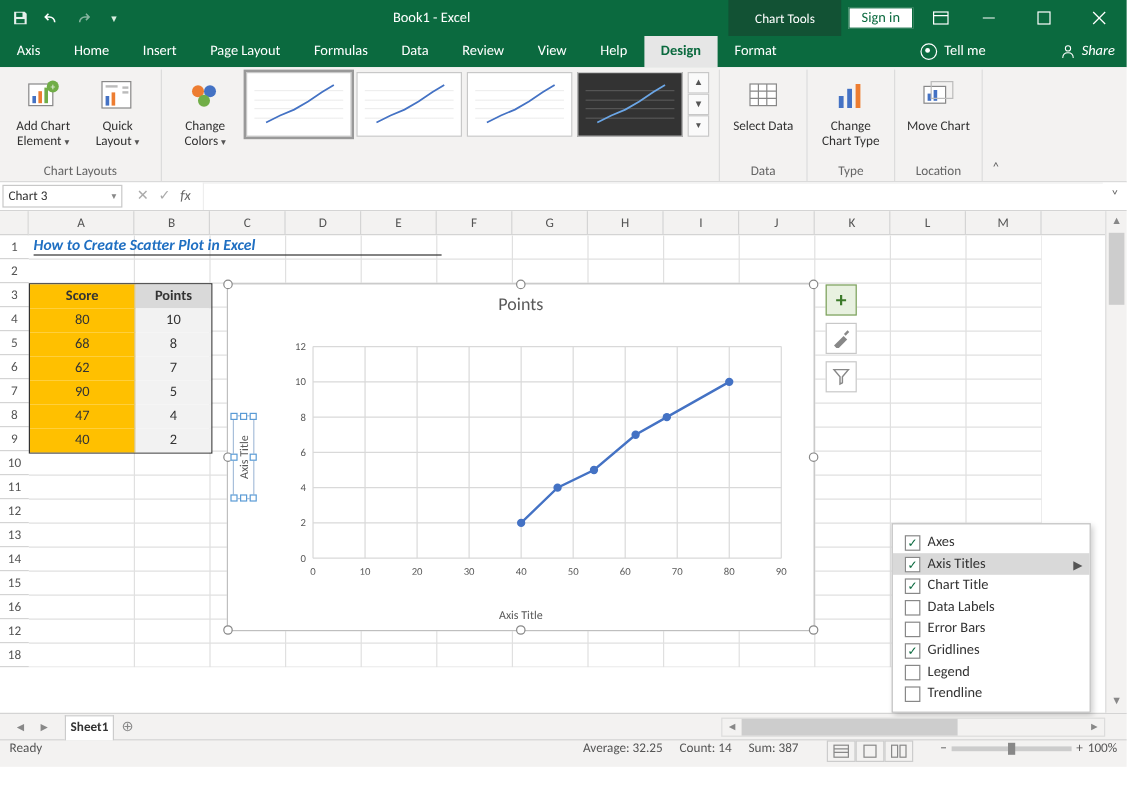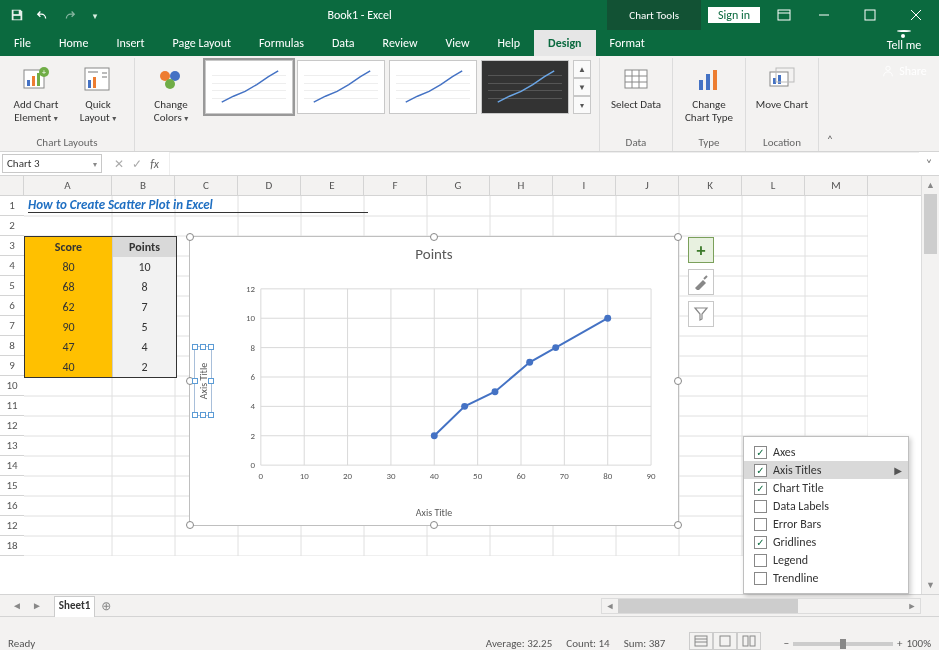--- a/index.html
+++ b/index.html
@@ -15,24 +15,24 @@
   .title-bar .signin { background: #fff; color: #0b6a3f; border: 1px solid #0b6a3f; padding: 1px 10px; font-size: 12px; margin: 0 6px; }
   .win-btns { display: flex; }
   .win-btn { width: 46px; height: 30px; display: flex; align-items: center; justify-content: center; }
   .win-btn svg { width: 12px; height: 12px; stroke: #fff; fill: none; stroke-width: 1; }
   .ribbon-opts { width: 34px; display: flex; align-items: center; justify-content: center; }
 
   
   .tabs { height: 26px; background: #0b6a3f; display: flex; color: #fff; font-size: 12px; align-items: stretch; }
   .tab { padding: 0 14px; display: flex; align-items: center; cursor: pointer; }
   .tab.active { background: #e6e6e6; color: #0b6a3f; font-weight: 600; }
-  .tabs-right { margin-left: auto; display: flex; align-items: center; padding-right: 10px; gap: 6px; flex-direction: column; }
+  .tabs-right { margin-left: auto; display: flex; align-items: center; padding-right: 10px; gap: 6px; }
   .tabs-right .bulb { width: 14px; height: 14px; border: 1.5px solid #fff; border-radius: 50%; position: relative; }
   .tabs-right .bulb::after { content:""; position:absolute; left:3px; top:3px; width:4px; height:4px; border-radius:50%; background:#fff; }
-  .share { display:flex; align-items:center; gap:4px; }
+  .share { display:flex; align-items:center; gap:4px;font-style:italic; }
   .share svg { width:14px; height:14px; fill:none; stroke:#fff; }
 
   
   .ribbon { height: 96px; background: #f3f2f1; border-bottom: 1px solid #d4d4d4; display: flex; padding-top: 2px; }
   .group { border-right: 1px solid #dcdcdc; padding: 2px 8px 0 8px; display: flex; flex-direction: column; }
   .group-body { flex: 1; display: flex; align-items: flex-start; gap: 6px; }
   .group-label { text-align: center; font-size: 11px; color: #666; padding: 1px 0 2px; }
   .big-btn { width: 56px; display: flex; flex-direction: column; align-items: center; justify-content: flex-start; text-align: center; font-size: 11px; line-height: 1.2; gap: 2px; cursor: pointer; padding-top: 4px; }
   .big-btn .icon { width: 32px; height: 32px; }
   .big-btn .lbl { min-height: 26px; }
@@ -125,21 +125,21 @@
   .sheet-nav { display:flex; align-items:center; gap:10px; padding:0 12px; color:#888; font-size:10px; }
   .sheet-tab { background:#fff; border:1px solid #ccc; border-bottom:none; padding:2px 4px; font-size:11px; font-weight:bold; position:relative; top:1px; }
   .sheet-add { width:22px; display:flex; align-items:center; justify-content:center; color:#888; }
   .hscroll-area { flex:1; display:flex; align-items:center; justify-content:flex-end; padding-right:0; }
   .hscroll { width:320px; height:16px; background:#f3f2f1; border:1px solid #dcdcdc; position:relative; display:flex; }
   .hscroll .btn{width:16px;text-align:center;line-height:14px;color:#888;font-size:9px;}
   .hscroll .track{flex:1;position:relative;}
   .hscroll .thumb{position:absolute;left:0;top:0;bottom:0;width:180px;background:#cdcdcd;}
 
   
-  .status { height: 34px; background:#f3f2f1; border-top:1px solid #d4d4d4; display:flex; align-items:flex-end; font-size:11px; color:#555; padding:0 8px; gap:14px; }
+  .status { height: 23px; background:#f3f2f1; border-top:1px solid #d4d4d4; display:flex; align-items:flex-start; font-size:11px; color:#555; padding:0 8px; gap:14px; }
   .status .stats { margin-left:auto; display:flex; gap:14px; }
   .view-btns { display:flex; gap:0; margin-left:10px; }
   .view-btn { width:24px; height:18px; border:1px solid #ccc; display:flex; align-items:center; justify-content:center; }
   .zoom { display:flex; align-items:center; gap:4px; margin-left:8px; }
   .zoom-track { width:100px; height:4px; background:#ccc; position:relative; }
   .zoom-thumb { position:absolute; left:50%; top:-3px; width:6px; height:10px; background:#888; margin-left:-3px; }
 </style>
 </head>
 <body>
 
@@ -187,21 +187,21 @@
     <div class="win-btn">
         <svg viewBox="0 0 12 12">
           <line x1="1" y1="1" x2="11" y2="11"></line>
           <line x1="11" y1="1" x2="1" y2="11"></line>
         </svg>
       </div>
   </div>
 </div>
 
 <div class="tabs" id="tabs">
-    <div class="tab">File</div>
+    <div class="tab">Axis</div>
     <div class="tab">Home</div>
     <div class="tab">Insert</div>
     <div class="tab">Page Layout</div>
     <div class="tab">Formulas</div>
     <div class="tab">Data</div>
     <div class="tab">Review</div>
     <div class="tab">View</div>
     <div class="tab">Help</div>
     <div class="tab active">Design</div>
     <div class="tab">Format</div>

